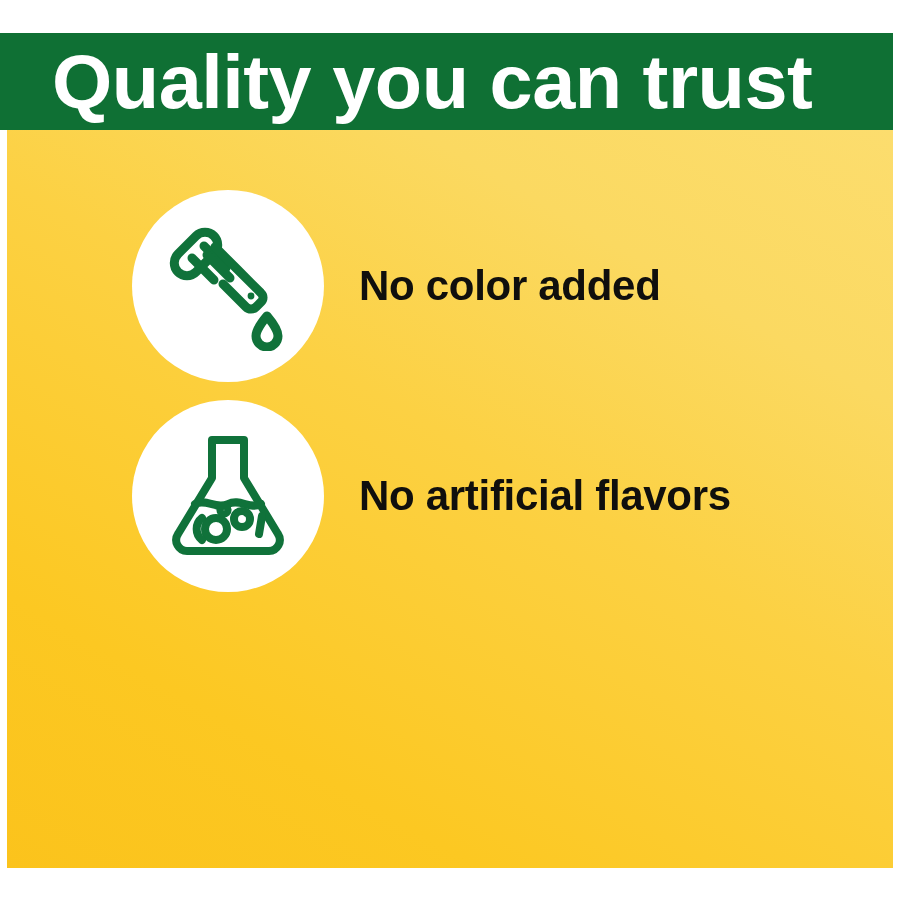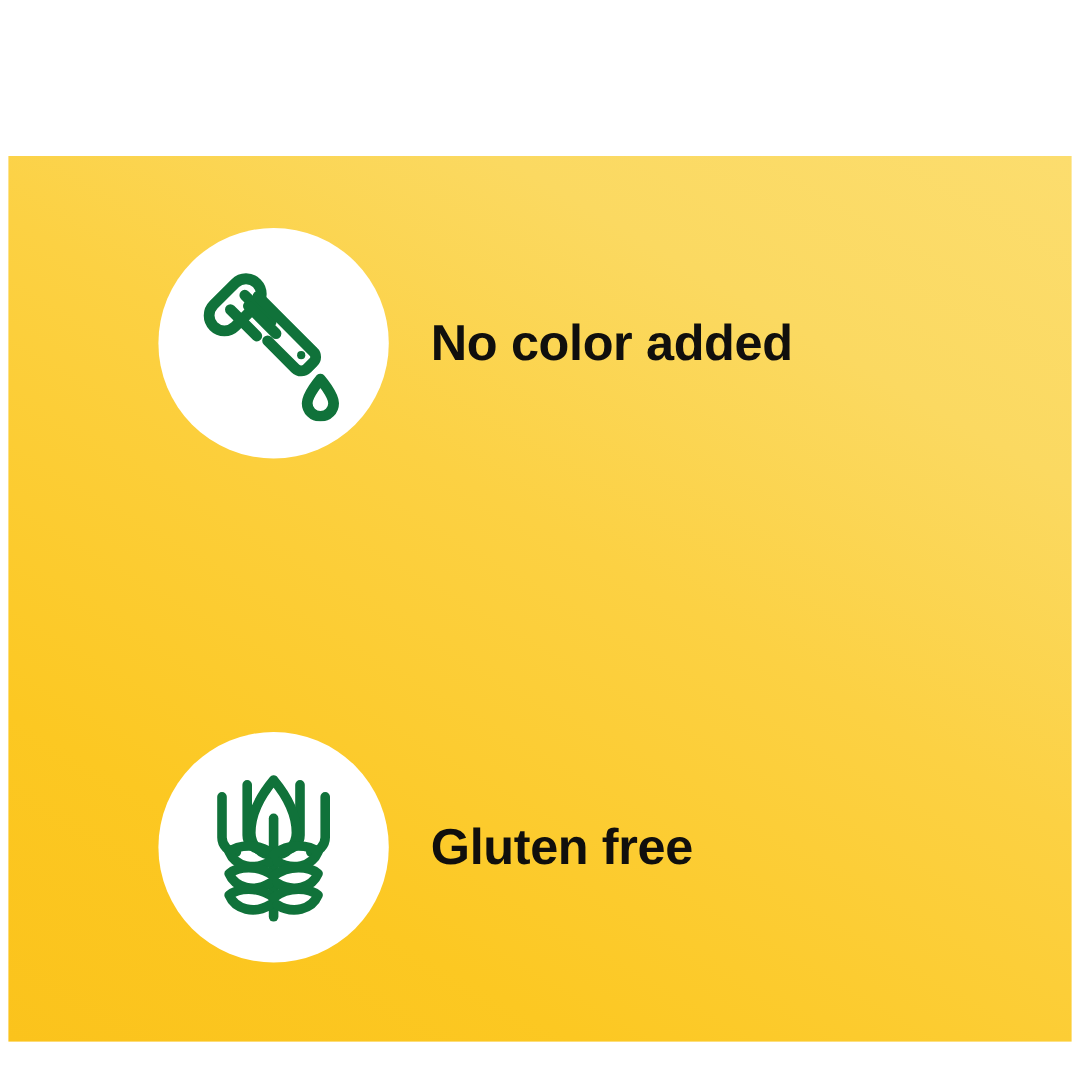--- a/index.html
+++ b/index.html
@@ -96,20 +96,23 @@
     letter-spacing: -0.3px;
     line-height: 1;
     white-space: nowrap;
   }
 </style>
 </head>
 <body>
 
 <div id="poster">
 
+  <div class="banner">
+    <div class="banner-title">Quality you can trust</div>
+  </div>
 
   <div class="panel">
     <div class="feature-list">
 
       <div class="feature-row r0">
         <div class="icon-badge">
           <span>
             <svg width="130" height="130" viewBox="0 0 130 130" fill="none" stroke="#10723A" stroke-width="9" stroke-linecap="round" stroke-linejoin="round">
 
               <path d="M15 33 L33 15 A12.7 12.7 0 0 1 51 33 L33 51 A12.7 12.7 0 0 1 15 33 Z"></path>
@@ -122,45 +125,41 @@
 
               <circle cx="88" cy="75" r="3.4" fill="#10723A" stroke="none"></circle>
 
               <path d="M104 95 C104 95 93 108 93 115 A11 11 0 0 0 115 115 C115 108 104 95 104 95 Z"></path>
             </svg>
           </span>
         </div>
         <div class="feature-label">No color added</div>
       </div>
 
-
-      <div class="feature-row r2">
+      <div class="feature-row r1">
         <div class="icon-badge">
           <span>
-            <svg width="126" height="136" viewBox="0 0 126 136" fill="none" stroke="#10723A" stroke-width="8" stroke-linecap="round" stroke-linejoin="round">
+            <svg width="132" height="132" viewBox="0 0 132 132" fill="none" stroke="#10723A" stroke-width="8" stroke-linecap="round" stroke-linejoin="round">
 
-              <path d="M20 26 L20 60 A12 12 0 0 0 32 72"></path>
-              <path d="M106 26 L106 60 A12 12 0 0 1 94 72"></path>
+              <path d="M50 10 L82 10 L82 48 L116 104
+                       A11 11 0 0 1 107 121 L25 121
+                       A11 11 0 0 1 16 104 L50 48 Z"></path>
 
-              <path d="M41 16 L41 58 A12 12 0 0 0 53 70"></path>
-              <path d="M85 16 L85 58 A12 12 0 0 1 73 70"></path>
+              <path d="M33 74 C44 68 54 80 66 74 C78 68 88 80 99 74"></path>
 
-              <path d="M63 12 C78 30 82 46 82 56 A19 19 0 0 1 44 56 C44 46 48 30 63 12 Z"></path>
+              <circle cx="54" cy="99" r="11"></circle>
+              <circle cx="80" cy="89" r="8"></circle>
+              <circle cx="62" cy="80" r="3.6"></circle>
+              <circle cx="84" cy="84" r="2.6" fill="#10723A" stroke="none"></circle>
 
-              <path d="M63 44 L63 126"></path>
+              <path d="M40 88 A14 14 0 0 0 40 110"></path>
 
-              <path d="M63 74 C50 64 33 66 26 72 C31 84 47 88 60 80"></path>
-              <path d="M63 74 C76 64 93 66 100 72 C95 84 79 88 66 80"></path>
-
-              <path d="M63 92 C50 82 33 84 26 90 C31 102 47 106 60 98"></path>
-              <path d="M63 92 C76 82 93 84 100 90 C95 102 79 106 66 98"></path>
-
-              <path d="M63 110 C50 100 33 102 26 108 C31 120 47 124 60 116"></path>
-              <path d="M63 110 C76 100 93 102 100 108 C95 120 79 124 66 116"></path>
+              <path d="M100 86 L97 104"></path>
             </svg>
           </span>
         </div>
-        <div class="feature-label">Gluten free</div>
+        <div class="feature-label">No artificial flavors</div>
       </div>
+
 
     </div>
   </div>
 </div>
 
 </body></html>

